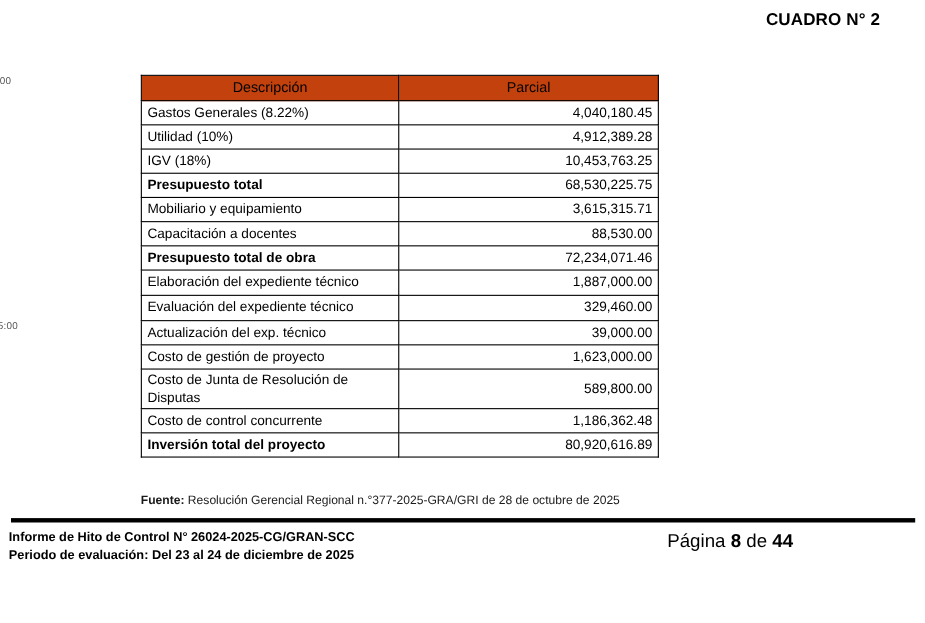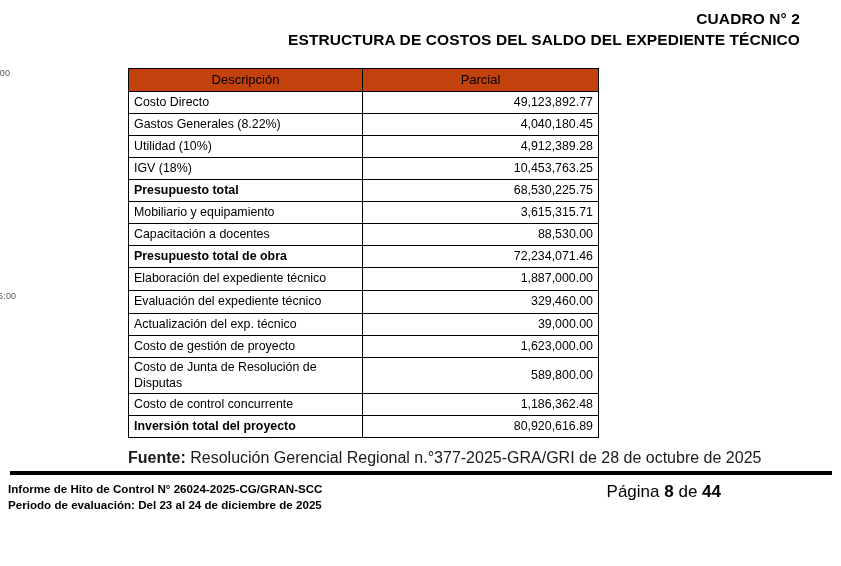--- a/index.html
+++ b/index.html
@@ -87,21 +87,21 @@
     padding-top: 2px;
     padding-bottom: 2px;
   }
 
   
   .source-note {
     position: absolute;
     left: 128px;
     top: 449px;
     font-family: "Liberation Sans", sans-serif;
-    font-size: 16px;
+    font-size: 11px;
     color: #1a1a1a;
     white-space: nowrap;
   }
   .source-note .lbl { font-weight: bold; }
 
   
   .footer-rule {
     position: absolute;
     left: 10px;
     top: 471px;
@@ -130,41 +130,36 @@
   }
 </style>
 </head>
 <body>
 
 <div class="margin-artifact" id="artifact-top">:00</div>
 <div class="margin-artifact" id="artifact-bottom">5:00</div>
 
 <div class="title-block">
   <div class="title-line-1">CUADRO N° 2</div>
-  <div class="title-line-2">ESTRUCTURA DE COSTOS DEL SALDO DEL EXPEDIENTE TÉCNICO</div>
 </div>
 
 <div class="table-wrap">
   <table class="cost-table">
     <colgroup>
       <col class="col-desc">
       <col class="col-val">
     </colgroup>
     <thead>
       <tr>
         <th>Descripción</th>
         <th>Parcial</th>
       </tr>
     </thead>
     <tbody id="table-body">
         <tr>
-          <td class="desc">Costo Directo</td>
-          <td class="val">49,123,892.77</td>
-        </tr>
-        <tr>
           <td class="desc">Gastos Generales (8.22%)</td>
           <td class="val">4,040,180.45</td>
         </tr>
         <tr>
           <td class="desc">Utilidad (10%)</td>
           <td class="val">4,912,389.28</td>
         </tr>
         <tr>
           <td class="desc">IGV (18%)</td>
           <td class="val">10,453,763.25</td>

